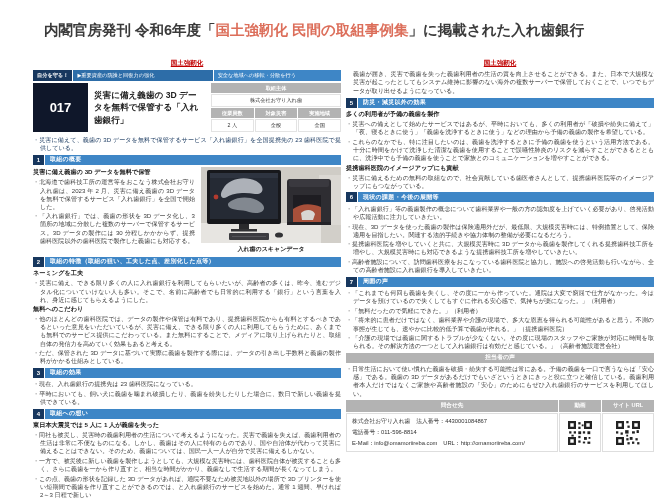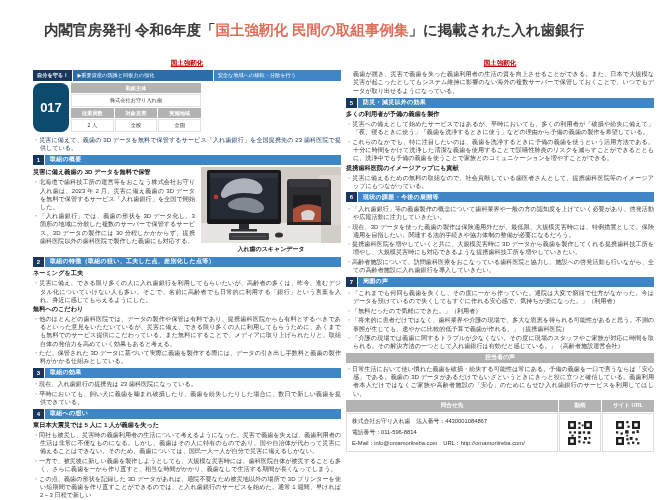--- a/index.html
+++ b/index.html
@@ -12,21 +12,21 @@
   .page-right{left:346px;}
   .knj{color:#c00000;font-weight:bold;font-size:6.5px;text-align:center;text-decoration:underline;margin-bottom:2px;}
   
   .cat-bar{display:flex;height:11px;font-size:5.2px;color:#fff;gap:1px;}
   .cat-cell{display:flex;align-items:center;padding:0 4px;white-space:nowrap;overflow:hidden;}
   .cat-left{background:#17375e;font-weight:bold;}
   .cat-mid{background:#2d6da8;flex:1.1;}
   .cat-right{background:#3e86c6;flex:1;}
   
   .case-head{display:flex;margin-top:2px;gap:2px;}
-  .case-num{background:#0c4a6e;color:#fff;font-weight:bold;width:36px;display:flex;align-items:center;justify-content:center;font-size:13px;border-radius:8px;}
+  .case-num{background:#0f172a;color:#fff;font-weight:bold;width:55px;display:flex;align-items:center;justify-content:center;font-size:13px;}
   .case-title{flex:1;font-weight:bold;font-size:8.6px;line-height:1.4;padding:3px 4px;color:#222;display:flex;align-items:center;}
   .case-table{width:130px;display:grid;grid-template-columns:1fr 1fr 1fr;gap:1px;font-size:5.2px;text-align:center;align-content:start;}
   .ct-h{background:#b3b3b3;color:#fff;font-weight:bold;padding:1.5px 0;}
   .ct-v{background:#fff;color:#333;padding:2px 0;border:0.5px solid #e3e3e3;}
   .span3{grid-column:1 / span 3;}
   
   .lead{color:#17375e;font-size:6.1px;line-height:1.35;margin:3.5px 0 3px 0;padding-left:7px;text-indent:-7px;text-align:justify;}
   .sec-bar{display:flex;height:10px;margin:2.5px 0 2.5px 0;gap:1px;}
   .sec-num{background:#17375e;color:#fff;width:11px;font-size:6px;font-weight:bold;display:flex;align-items:center;justify-content:center;}
   .sec-title{background:#3e86c6;color:#fff;flex:1;font-size:6px;font-weight:bold;display:flex;align-items:center;padding-left:5px;letter-spacing:.3px;}
@@ -57,20 +57,21 @@
     <div class="knj">国土強靭化</div>
 
     <div class="cat-bar">
       <div class="cat-cell cat-left">自分を守る！</div>
       <div class="cat-cell cat-mid">▶重要資産の防護と回復力の強化</div>
       <div class="cat-cell cat-right">安全な地域への移転・分散を行う</div>
     </div>
 
     <div class="case-head">
       <div class="case-num">017</div>
+      <div class="case-title">災害に備え義歯の 3D データを無料で保管する「入れ歯銀行」</div>
       <div class="case-table">
         <div class="ct-h span3">取組主体</div>
         <div class="ct-v span3">株式会社お守り入れ歯</div>
         <div class="ct-h">従業員数</div>
         <div class="ct-h">対象災害</div>
         <div class="ct-h">実施地域</div>
         <div class="ct-v">2 人</div>
         <div class="ct-v">全般</div>
         <div class="ct-v">全国</div>
       </div>

